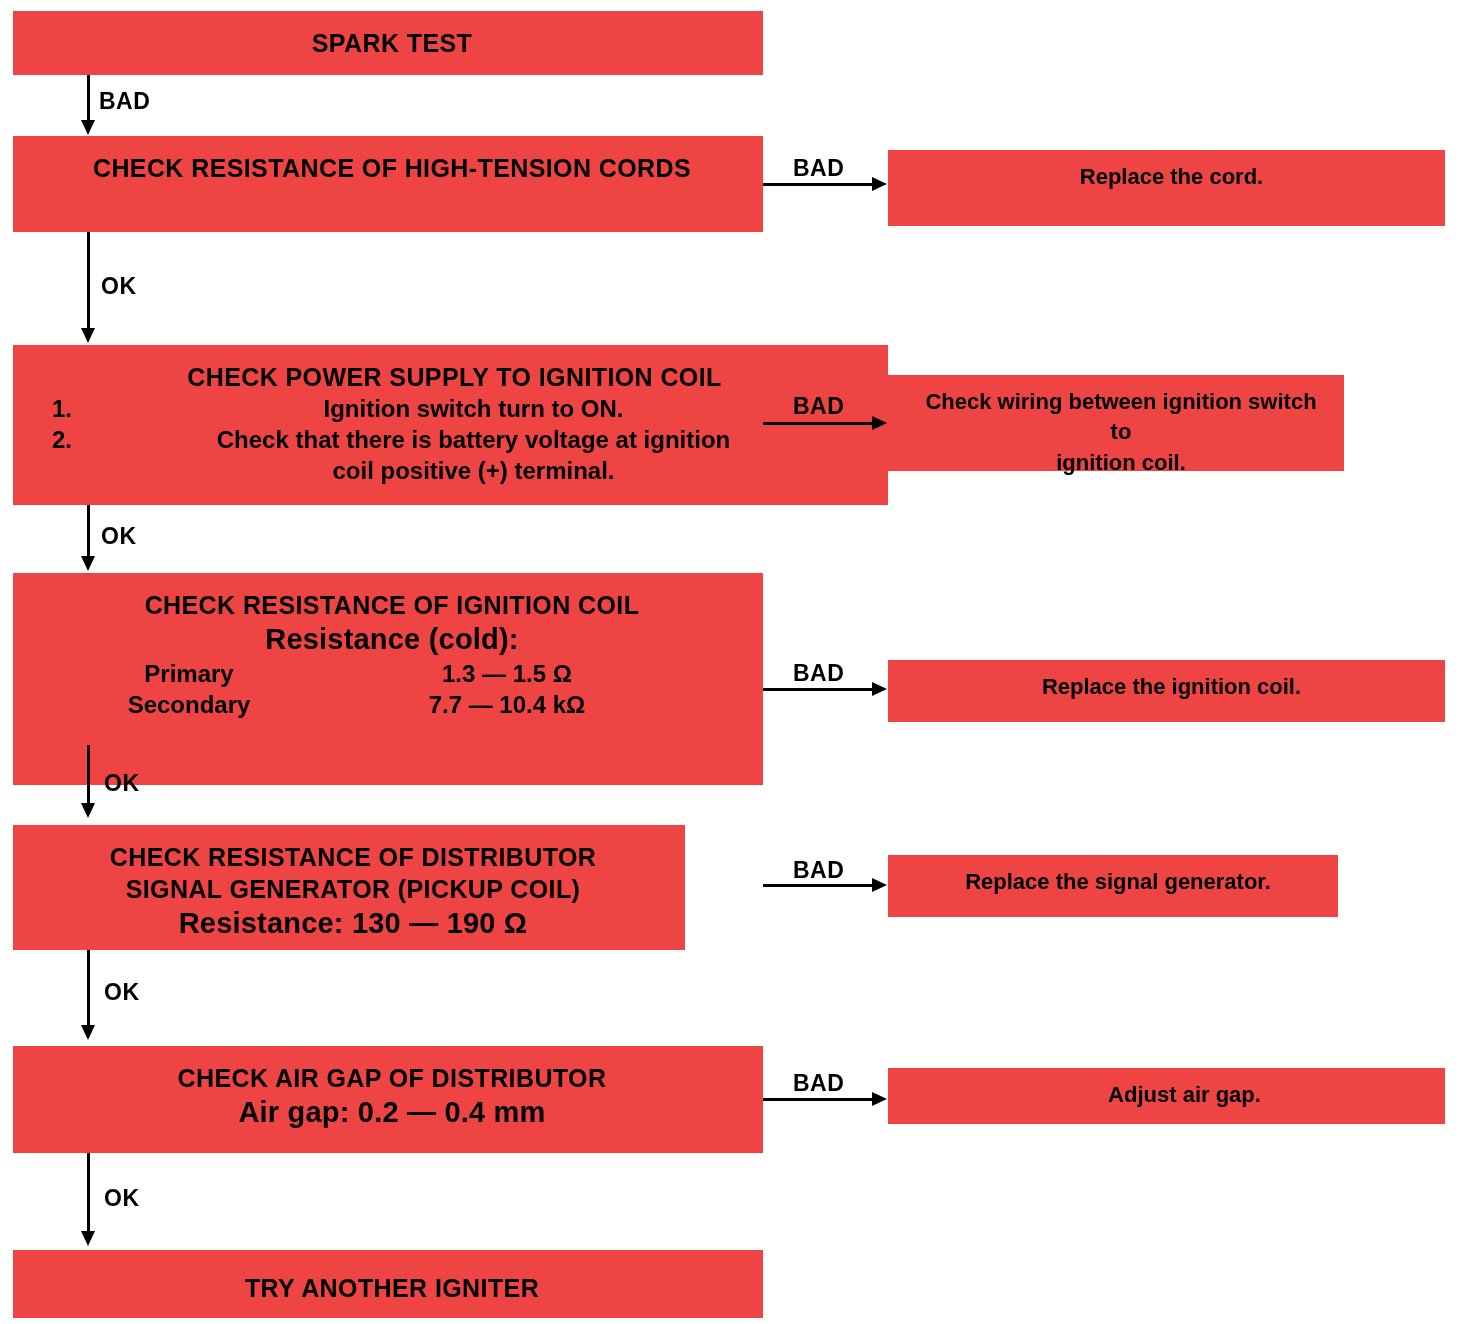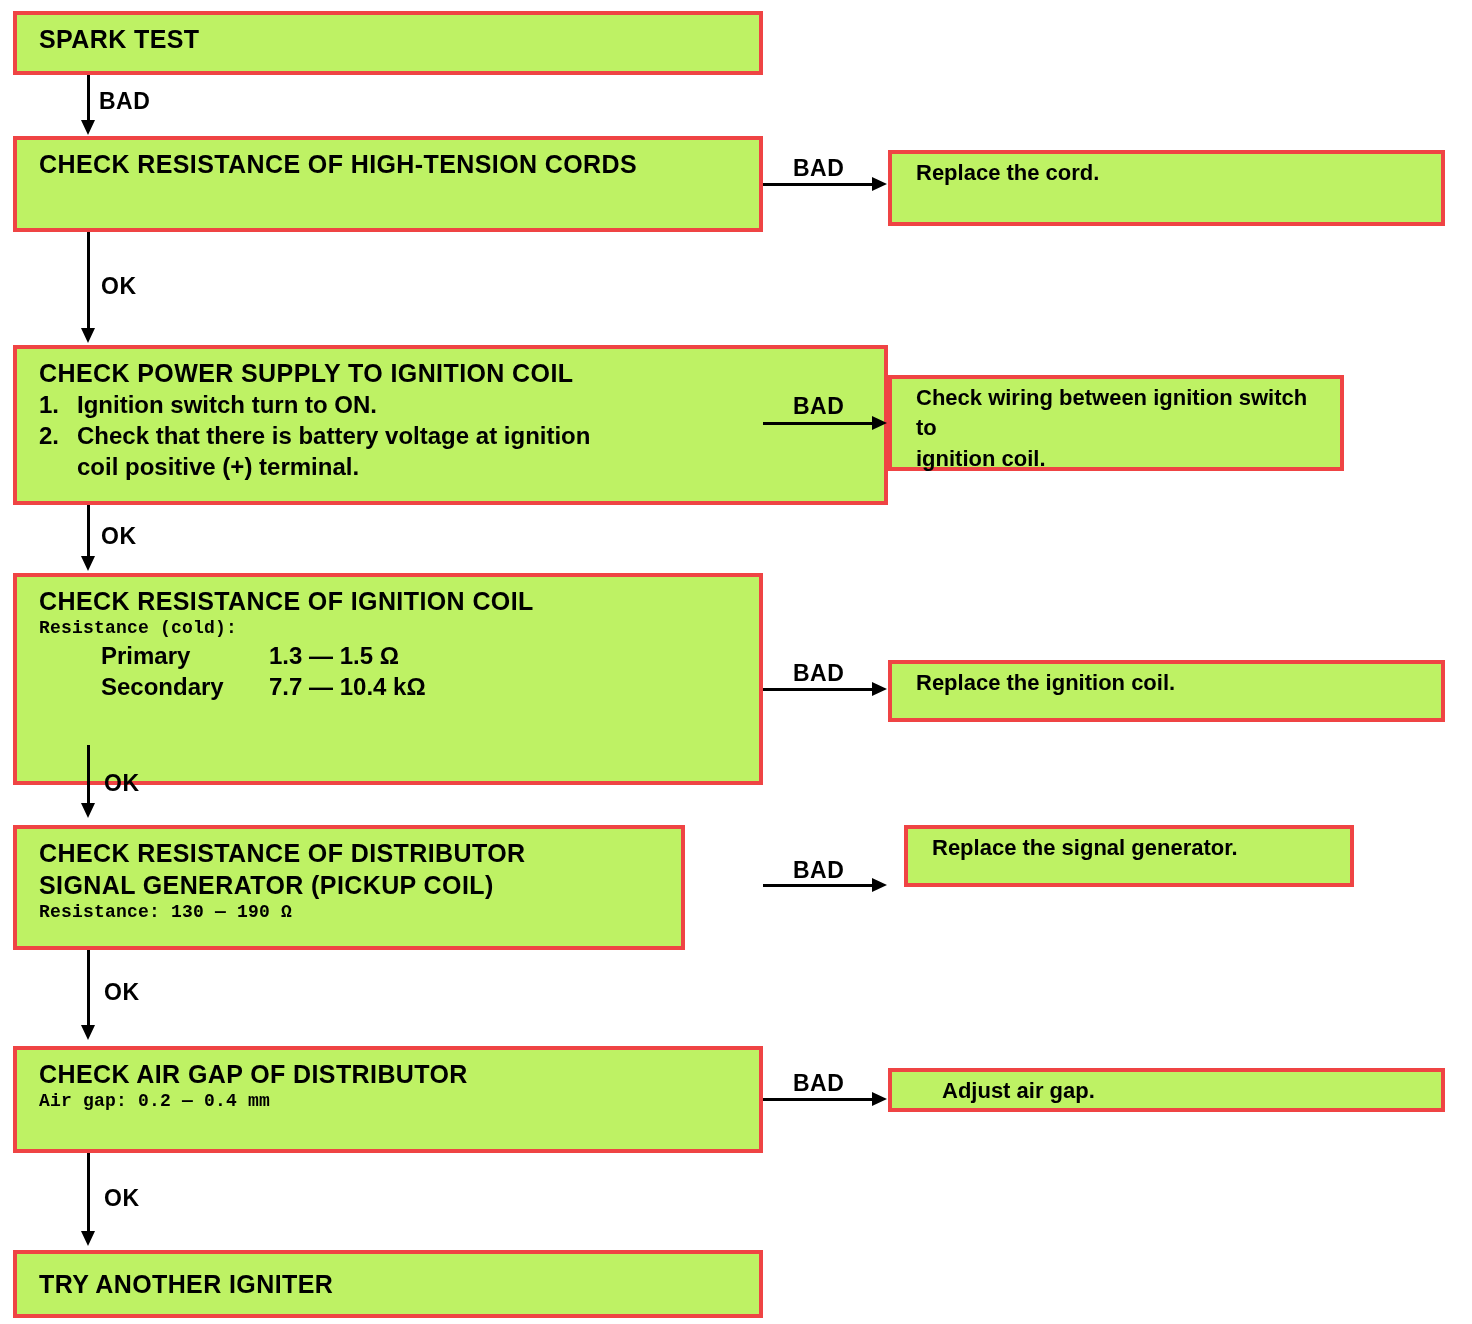--- a/index.html
+++ b/index.html
@@ -12,43 +12,43 @@
     width: 1472px;
     height: 1324px;
     background: #ffffff;
     font-family: "Liberation Sans", sans-serif;
     color: #000000;
     overflow: hidden;
   }
   .box {
     position: absolute;
     box-sizing: border-box;
-    border: 4px solid #ef4444;
-    background: #bef264;
+    border: 8px solid #ef4444;
+    background: #ef4444;
+    text-align: center;
   }
   .box-inner {
     padding: 8px 14px 4px 22px;
   }
   .box-right .box-inner {
     padding: 4px 14px 4px 24px;
   }
   .title {
     font-weight: bold;
     font-size: 25px;
     letter-spacing: 0.4px;
     line-height: 1.28;
     white-space: nowrap;
   }
   .subline {
     font-weight: bold;
-    font-size: 18px;
+    font-size: 29px;
     letter-spacing: 0.2px;
     line-height: 1.28;
     white-space: nowrap;
-    font-family: Liberation Mono, monospace;
   }
   .numlist {
     list-style: none;
     margin: 0;
     padding: 0;
   }
   .numlist li {
     display: flex;
     font-size: 24px;
     font-weight: bold;
@@ -213,42 +213,42 @@
       <div class="title">CHECK RESISTANCE OF DISTRIBUTOR</div>
       <div class="title">SIGNAL GENERATOR (PICKUP COIL)</div>
       <div class="subline">Resistance:    130 — 190 Ω</div>
     </div>
   </div>
 
   <div class="hline" style="left:763px; top:884px; width:112px;"></div>
   <div class="arrow-right" style="left:872px; top:878px;"></div>
   <div class="edge-label" style="left:793px; top:857px;">BAD</div>
 
-  <div class="box box-right" style="left:888px; top:825px; width:450px; height:62px;margin-left:16px;">
+  <div class="box box-right" style="left:888px; top:855px; width:450px; height:62px;">
     <div class="box-inner">
       <div class="right-text">Replace the signal generator.</div>
     </div>
   </div>
 
   <div class="vline" style="left:87px; top:950px; height:80px;"></div>
   <div class="arrow-down" style="left:81px; top:1025px;"></div>
   <div class="edge-label" style="left:104px; top:979px;">OK</div>
 
   <div class="box" style="left:13px; top:1046px; width:750px; height:107px;">
     <div class="box-inner">
       <div class="title">CHECK AIR GAP OF DISTRIBUTOR</div>
       <div class="subline">Air gap:   0.2 — 0.4 mm</div>
     </div>
   </div>
 
   <div class="hline" style="left:763px; top:1098px; width:112px;"></div>
   <div class="arrow-right" style="left:872px; top:1092px;"></div>
   <div class="edge-label" style="left:793px; top:1070px;">BAD</div>
 
-  <div class="box box-right" style="left:888px; top:1068px; width:557px; height:44px;padding-left:26px;">
+  <div class="box box-right" style="left:888px; top:1068px; width:557px; height:56px;padding-left:26px;">
     <div class="box-inner">
       <div class="right-text">Adjust air gap.</div>
     </div>
   </div>
 
   <div class="vline" style="left:87px; top:1153px; height:82px;"></div>
   <div class="arrow-down" style="left:81px; top:1231px;"></div>
   <div class="edge-label" style="left:104px; top:1185px;">OK</div>
 
   <div class="box" style="left:13px; top:1250px; width:750px; height:68px;">

